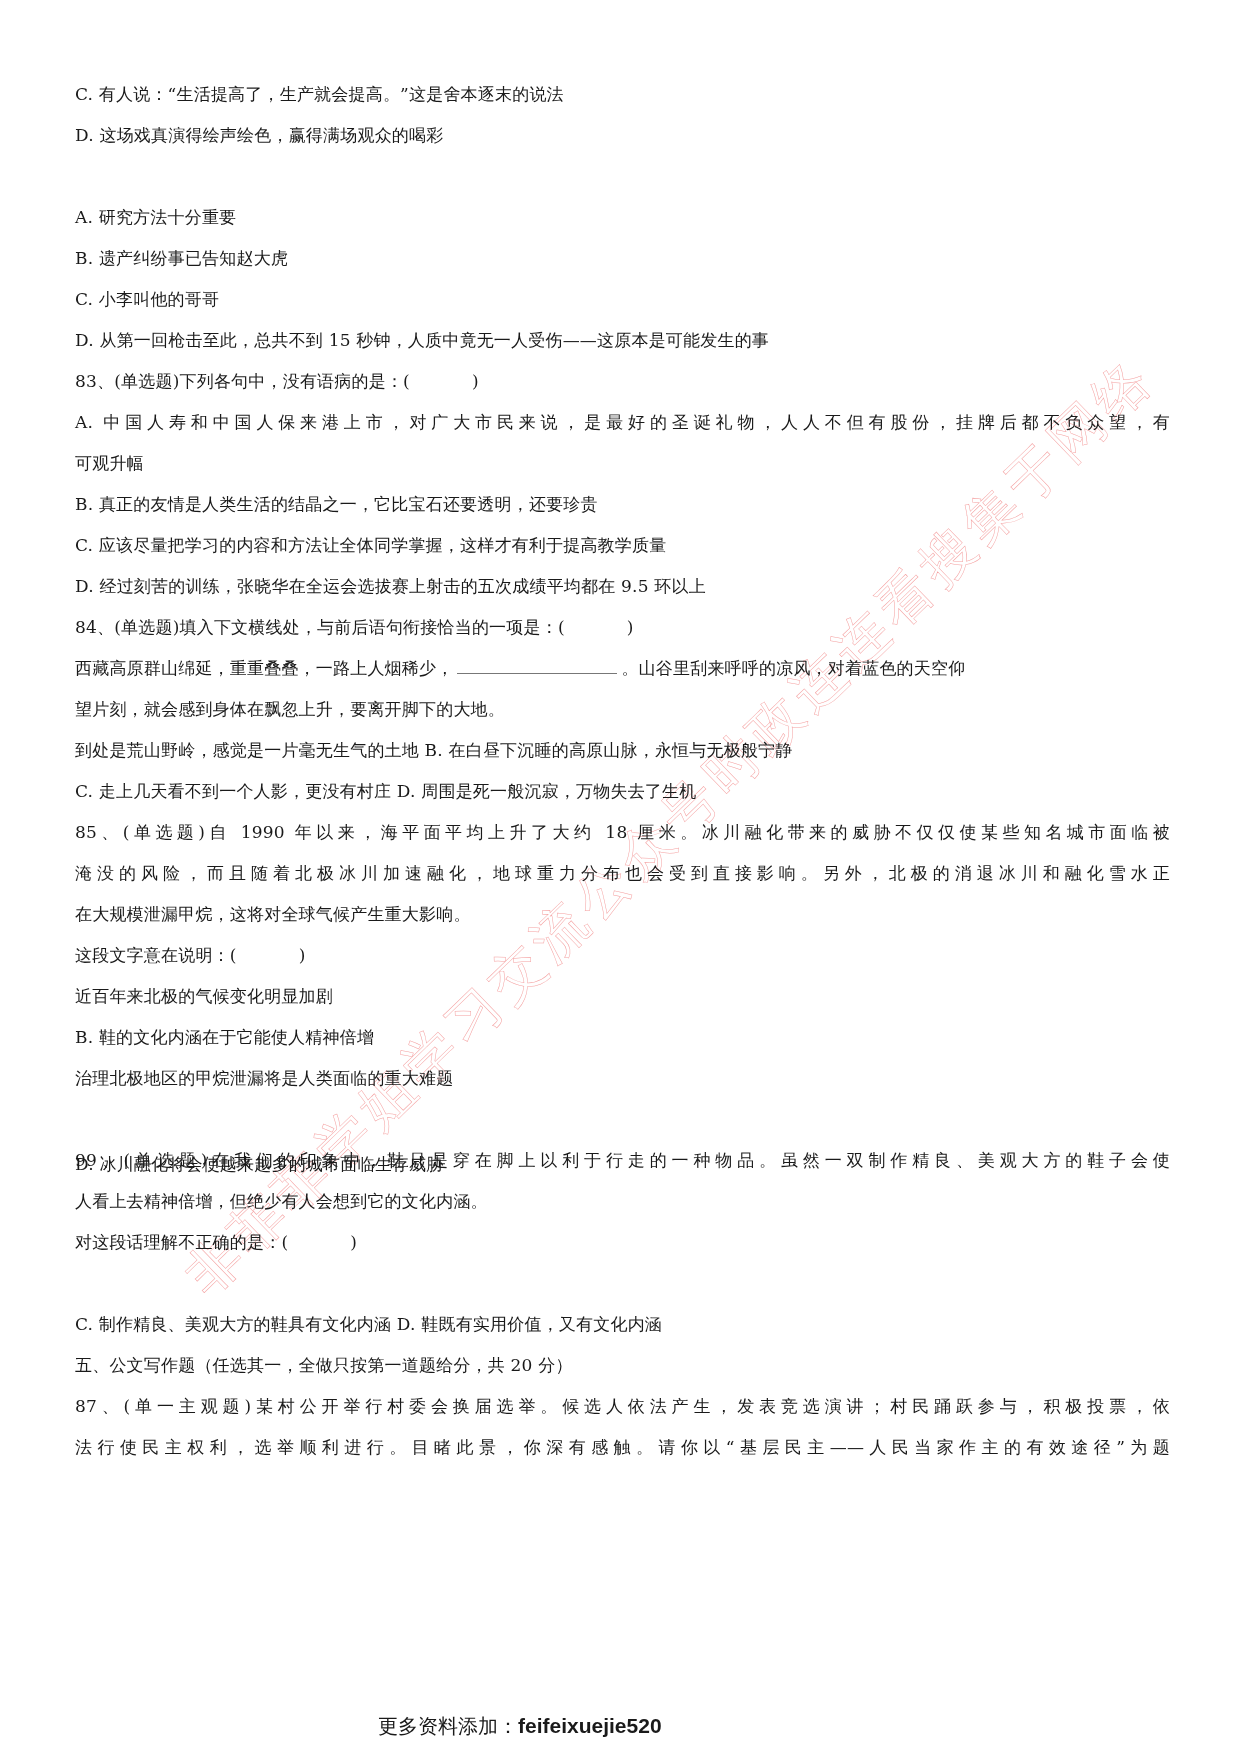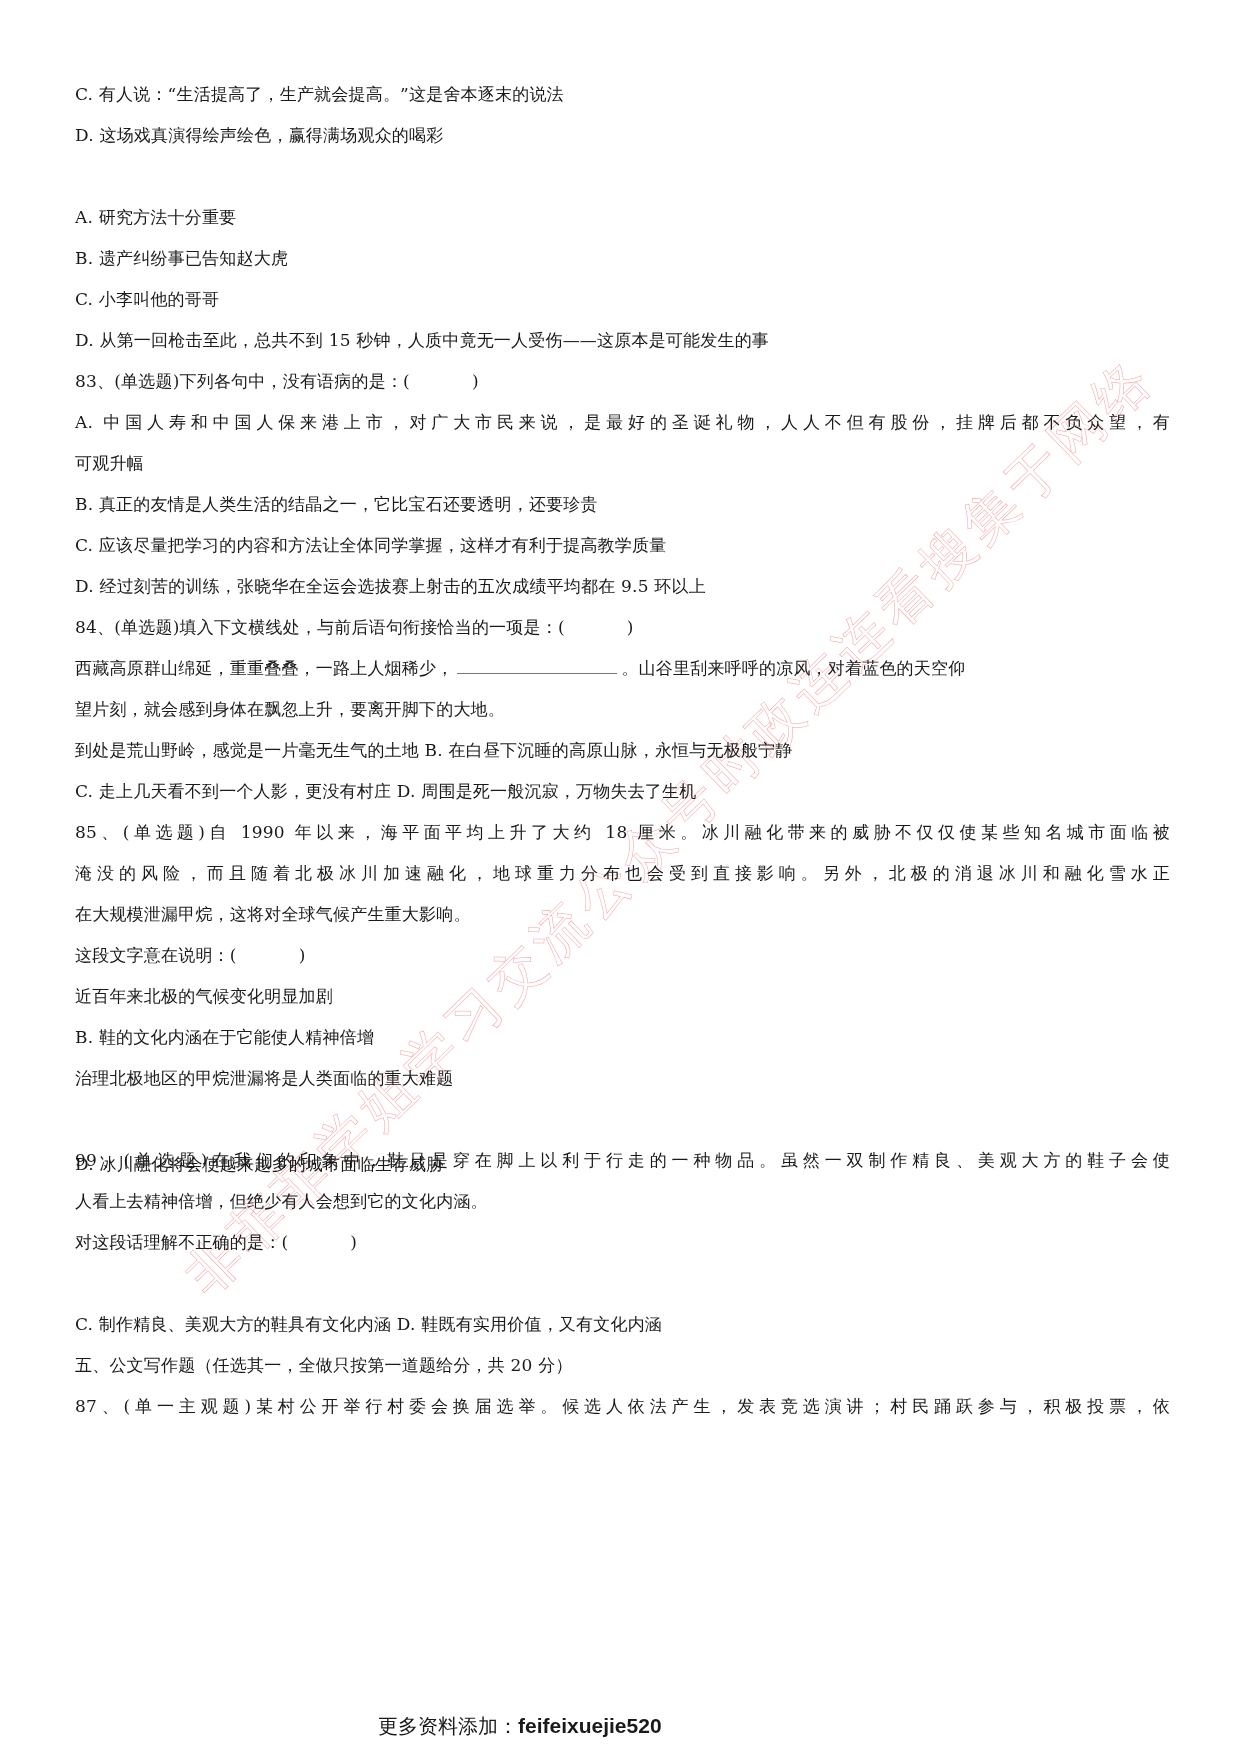--- a/index.html
+++ b/index.html
@@ -120,18 +120,19 @@
   <div class="line" style="top:1066px"><span>治理北极地区的甲烷泄漏将是人类面临的重大难题</span></div>
   <div class="line" style="top:1152px"><span>D. 冰川融化将会使越来越多的城市面临生存威胁</span></div>
 
   <div class="line justify" style="top:1148px"><span>99、(单选题)在我们的印象中，鞋只是穿在脚上以利于行走的一种物品。虽然一双制作精良、美观大方的鞋子会使</span></div>
   <div class="line" style="top:1189px"><span>人看上去精神倍增，但绝少有人会想到它的文化内涵。</span></div>
   <div class="line" style="top:1230px"><span>对这段话理解不正确的是：(</span><span class="paren-gap"></span><span>)</span></div>
   <div class="line" style="top:1312px"><span>C. 制作精良、美观大方的鞋具有文化内涵 D. 鞋既有实用价值，又有文化内涵</span></div>
 
   <div class="line" style="top:1353px"><span>五、公文写作题（任选其一，全做只按第一道题给分，共 20 分）</span></div>
   <div class="line justify" style="top:1394px"><span>87、(单一主观题)某村公开举行村委会换届选举。候选人依法产生，发表竞选演讲；村民踊跃参与，积极投票，依</span></div>
+  <div class="line justify" style="top:1435px"><span>法行使民主权利，选举顺利进行。目睹此景，你深有感触。请你以“基层民主——人民当家作主的有效途径”为题</span></div>
 
   <div class="footer">
     <span class="label">更多资料添加：</span><span class="wechat">feifeixuejie520</span>
   </div>
 
 </div>
 
 </body></html>

